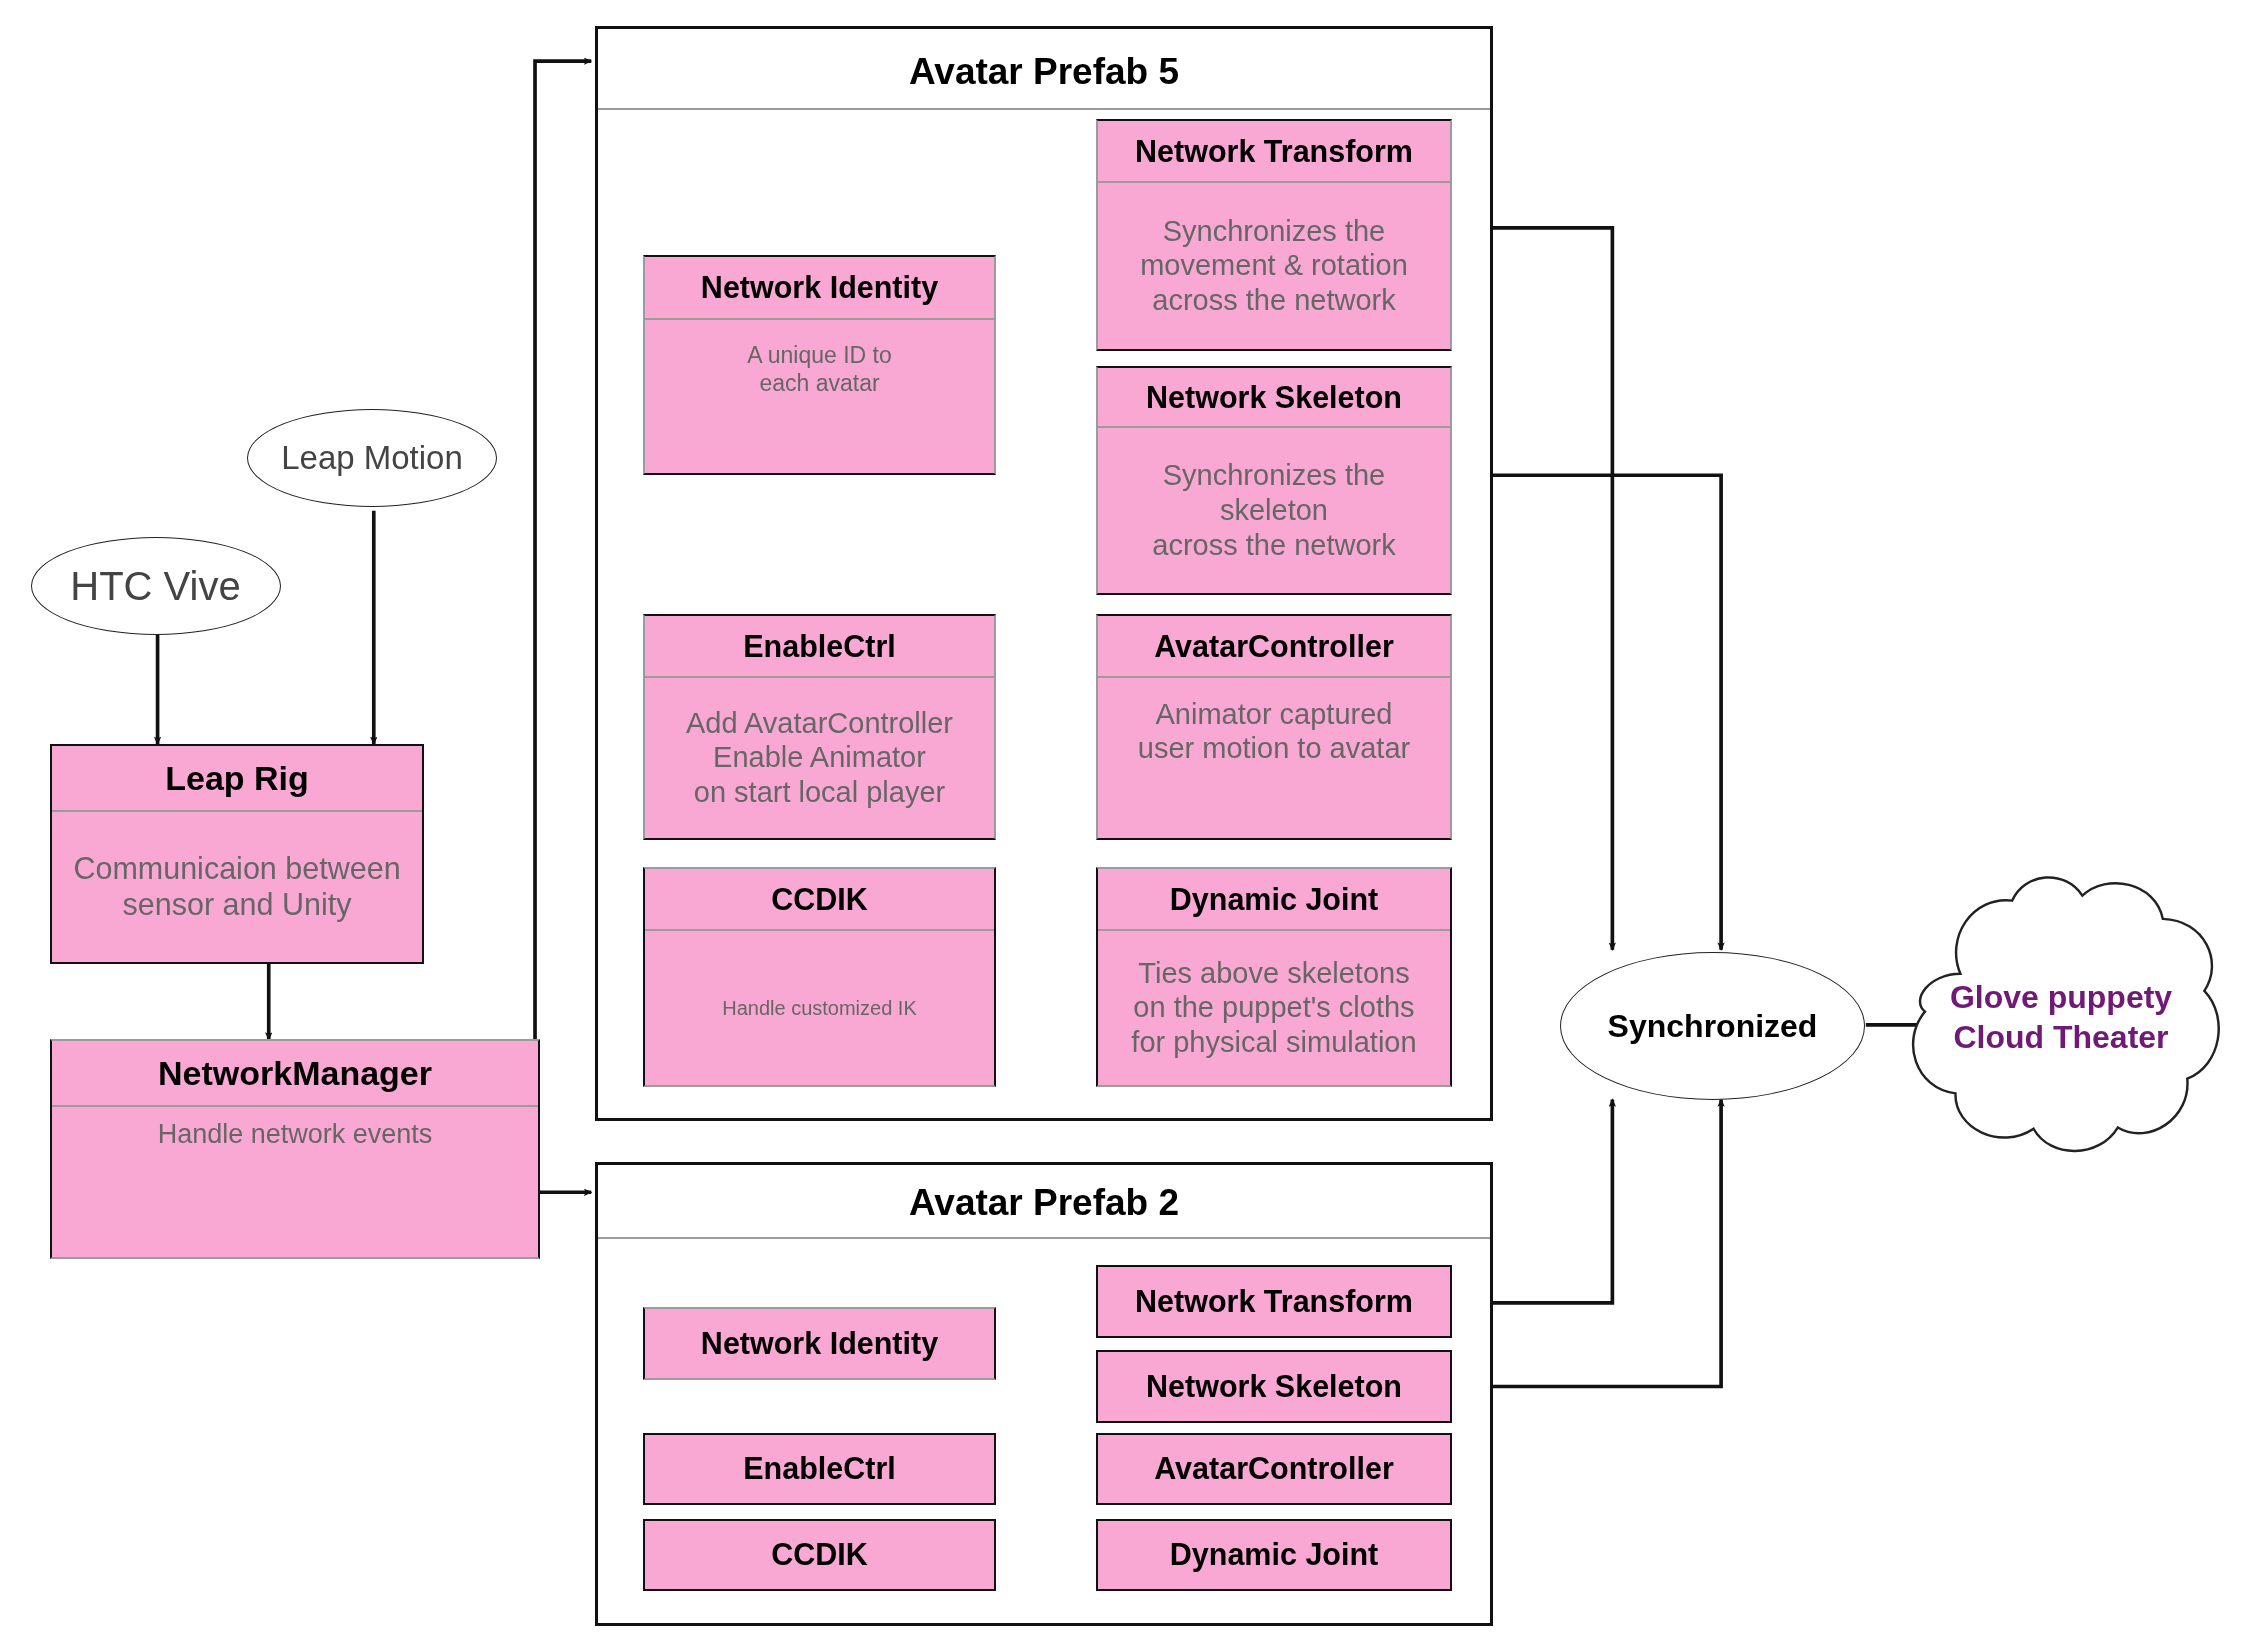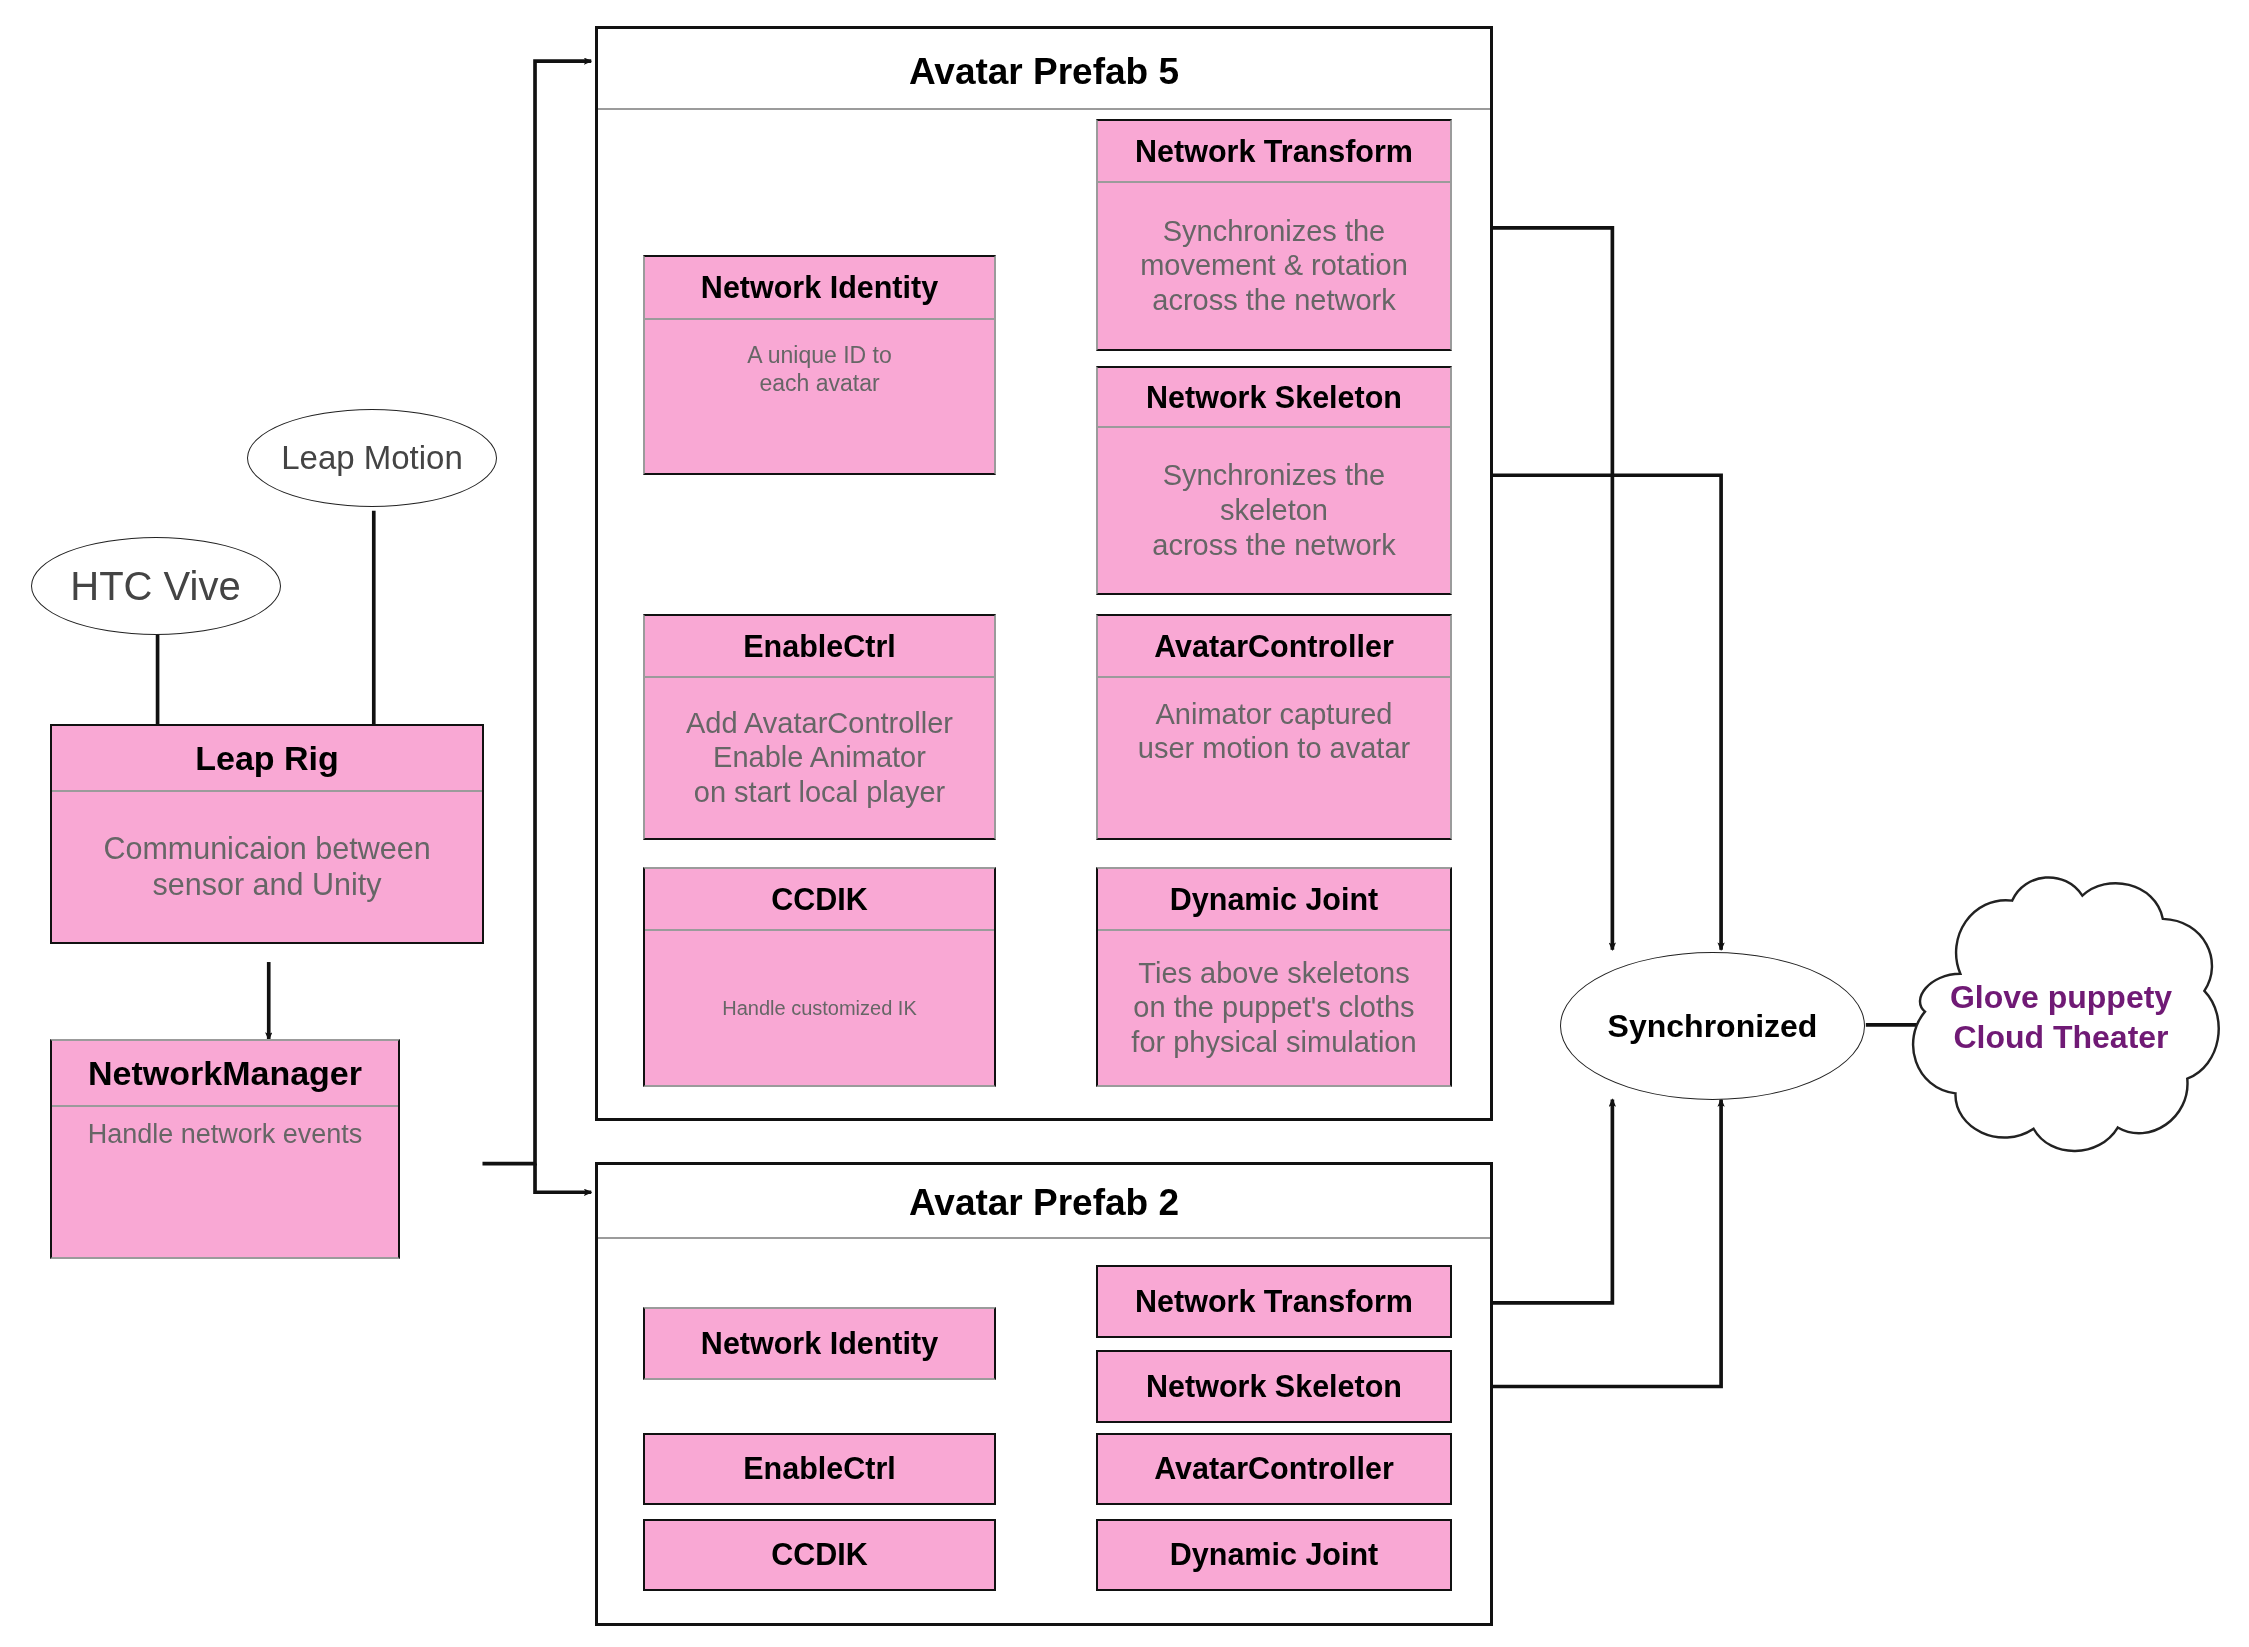--- a/index.html
+++ b/index.html
@@ -96,28 +96,28 @@
   </svg>
 
   <div class="ellipse" style="left:30.5px;top:537px;width:250px;height:98px;font-size:40px;">
     <span>HTC Vive</span>
   </div>
 
   <div class="ellipse" style="left:247px;top:409px;width:250px;height:98px;font-size:33px;">
     <span>Leap Motion</span>
   </div>
 
-  <div class="node b-all" style="left:50px;top:724px;width:434px;height:220px;">
+  <div class="node b-all" style="left:50px;top:744px;width:374px;height:220px;">
     <div class="ttl" style="height:64px;font-size:34px;">Leap Rig</div>
     <div class="divider"></div>
     <div class="dsc" style="height:148px;font-size:30.5px;">Communicaion between
 sensor and Unity</div>
   </div>
 
-  <div class="node b-greytop" style="left:50px;top:1039px;width:350px;height:220px;">
+  <div class="node b-greytop" style="left:50px;top:1039px;width:490px;height:220px;">
     <div class="ttl" style="height:64px;font-size:34px;">NetworkManager</div>
     <div class="divider"></div>
     <div class="dsc" style="height:148px;font-size:27px;align-items:flex-start;padding-top:11px;">Handle network events</div>
   </div>
 
   <div class="container" style="left:595px;top:26px;width:898px;height:1095px;">
     <div class="ctitle" style="top:7.3px;height:72px;font-size:37px;">Avatar Prefab 5</div>
     <div class="cdiv" style="top:79px;"></div>
   </div>
 

